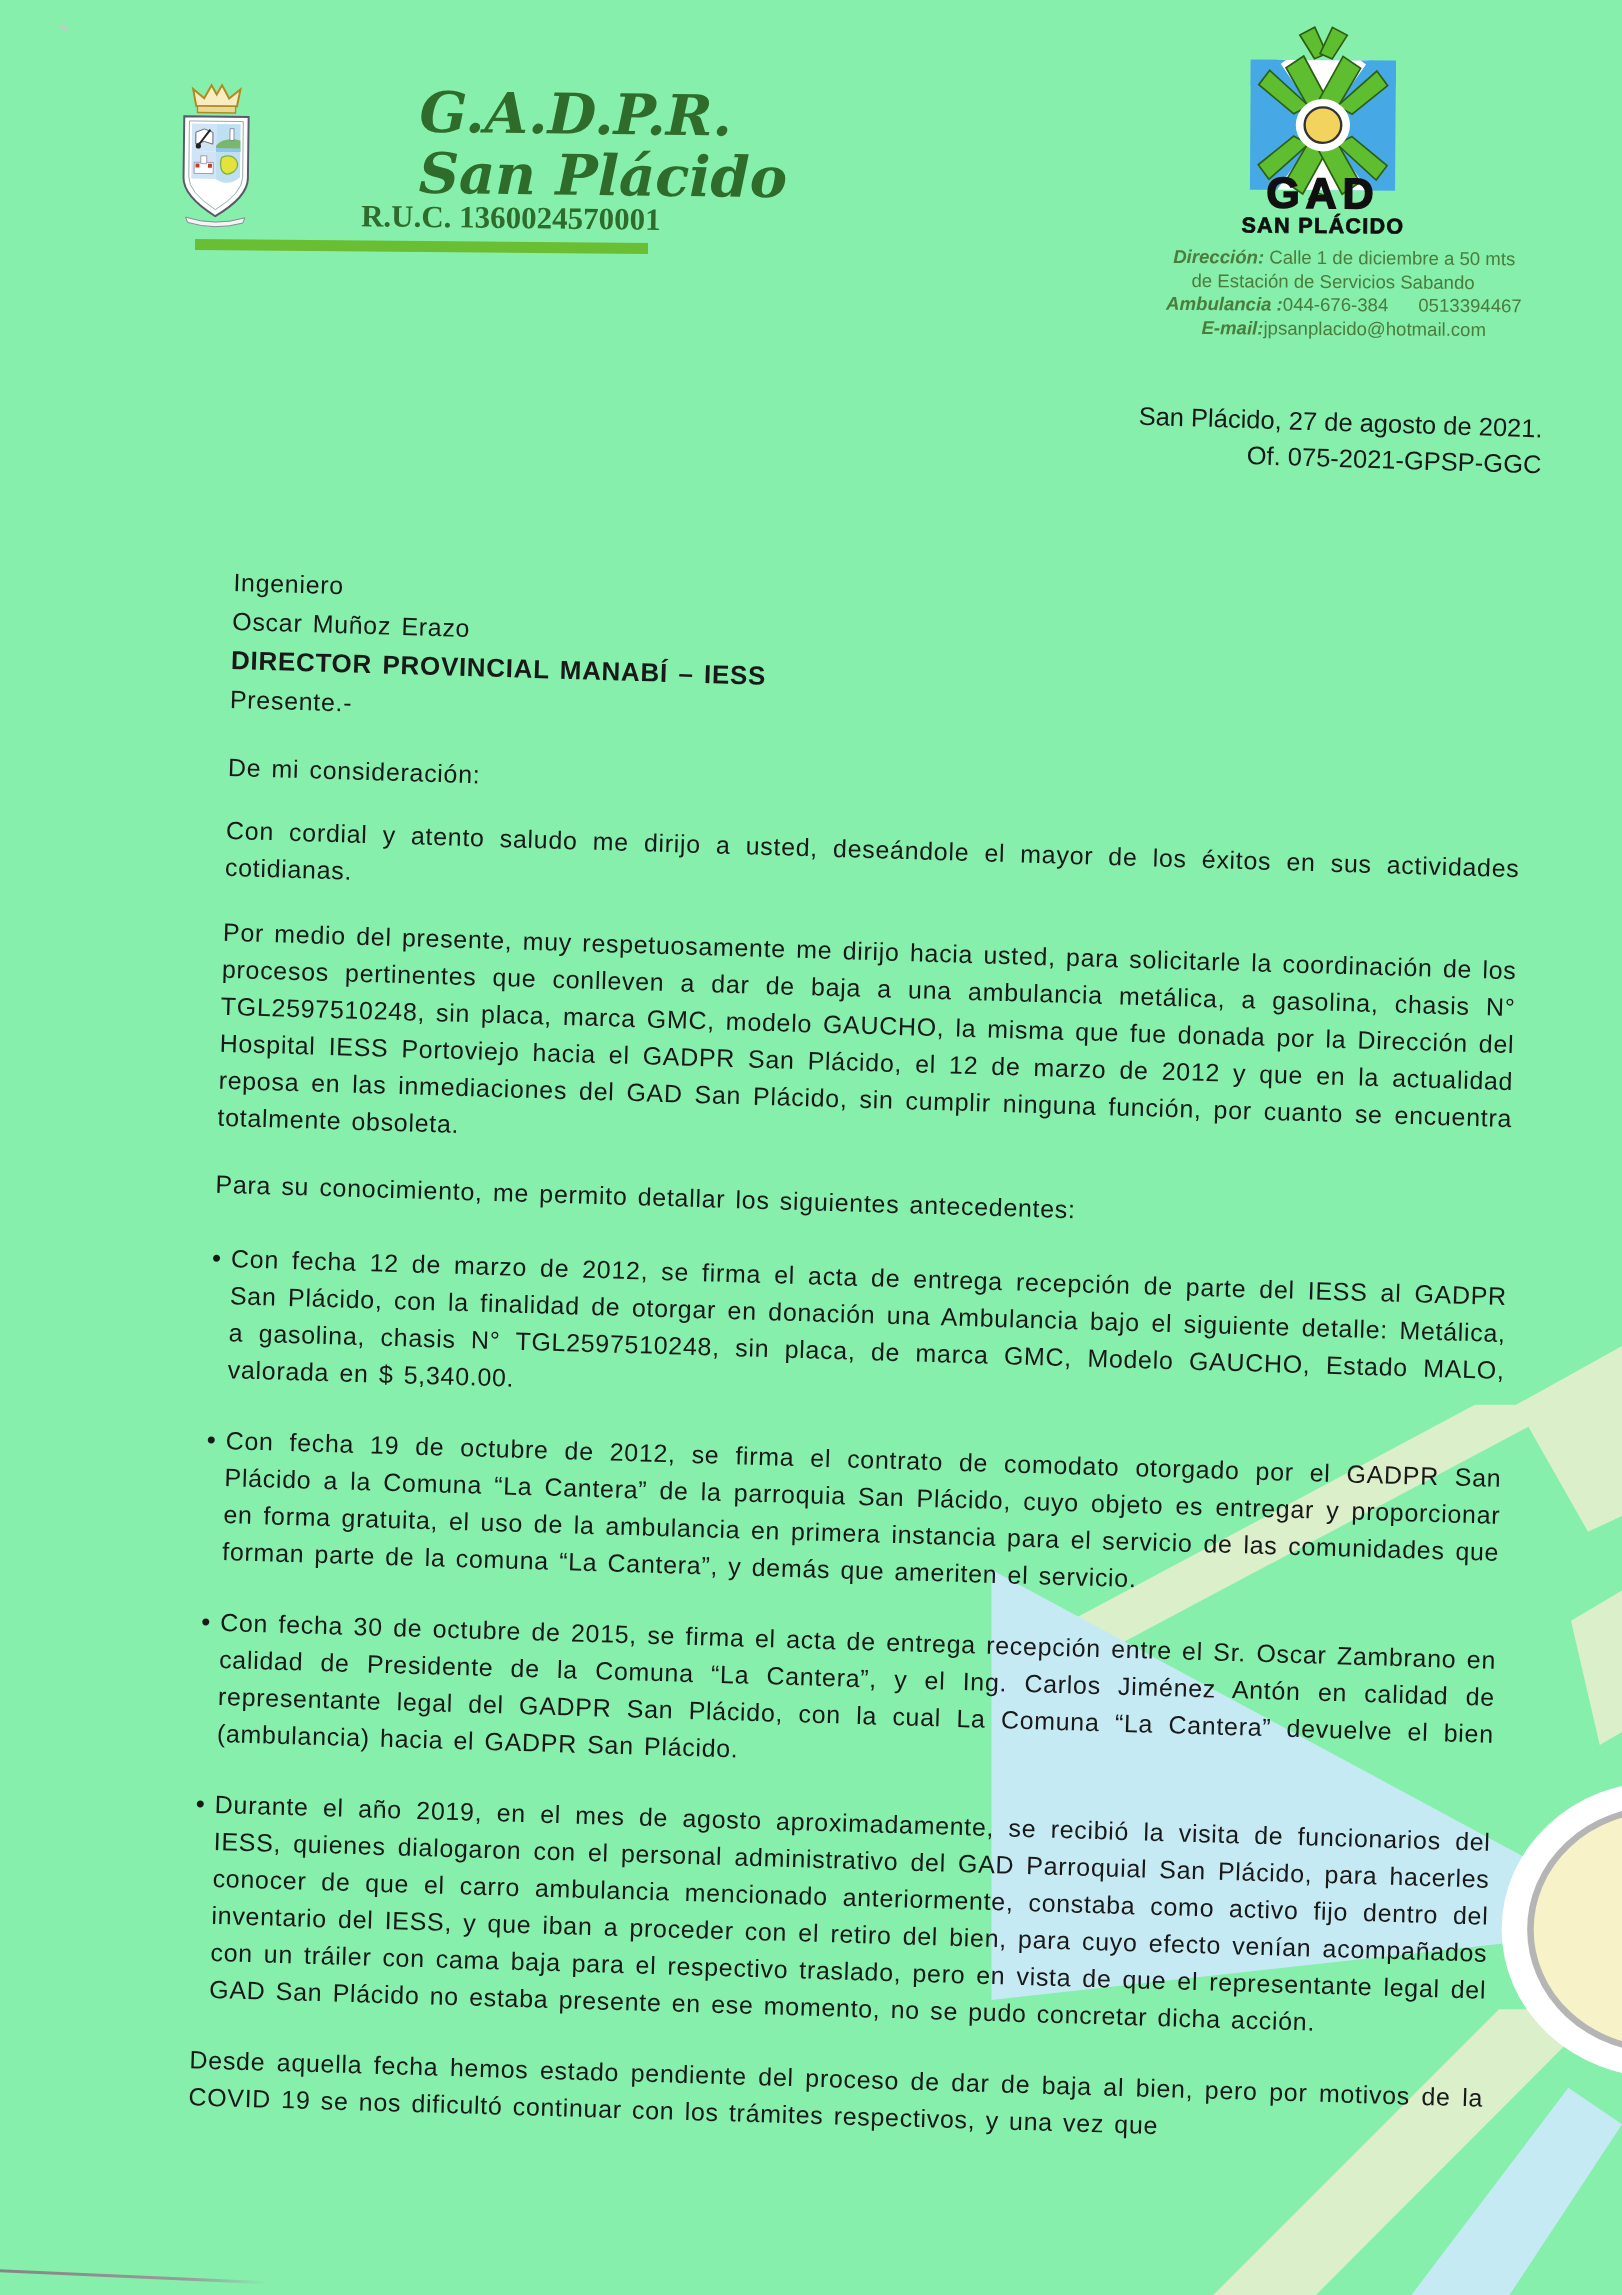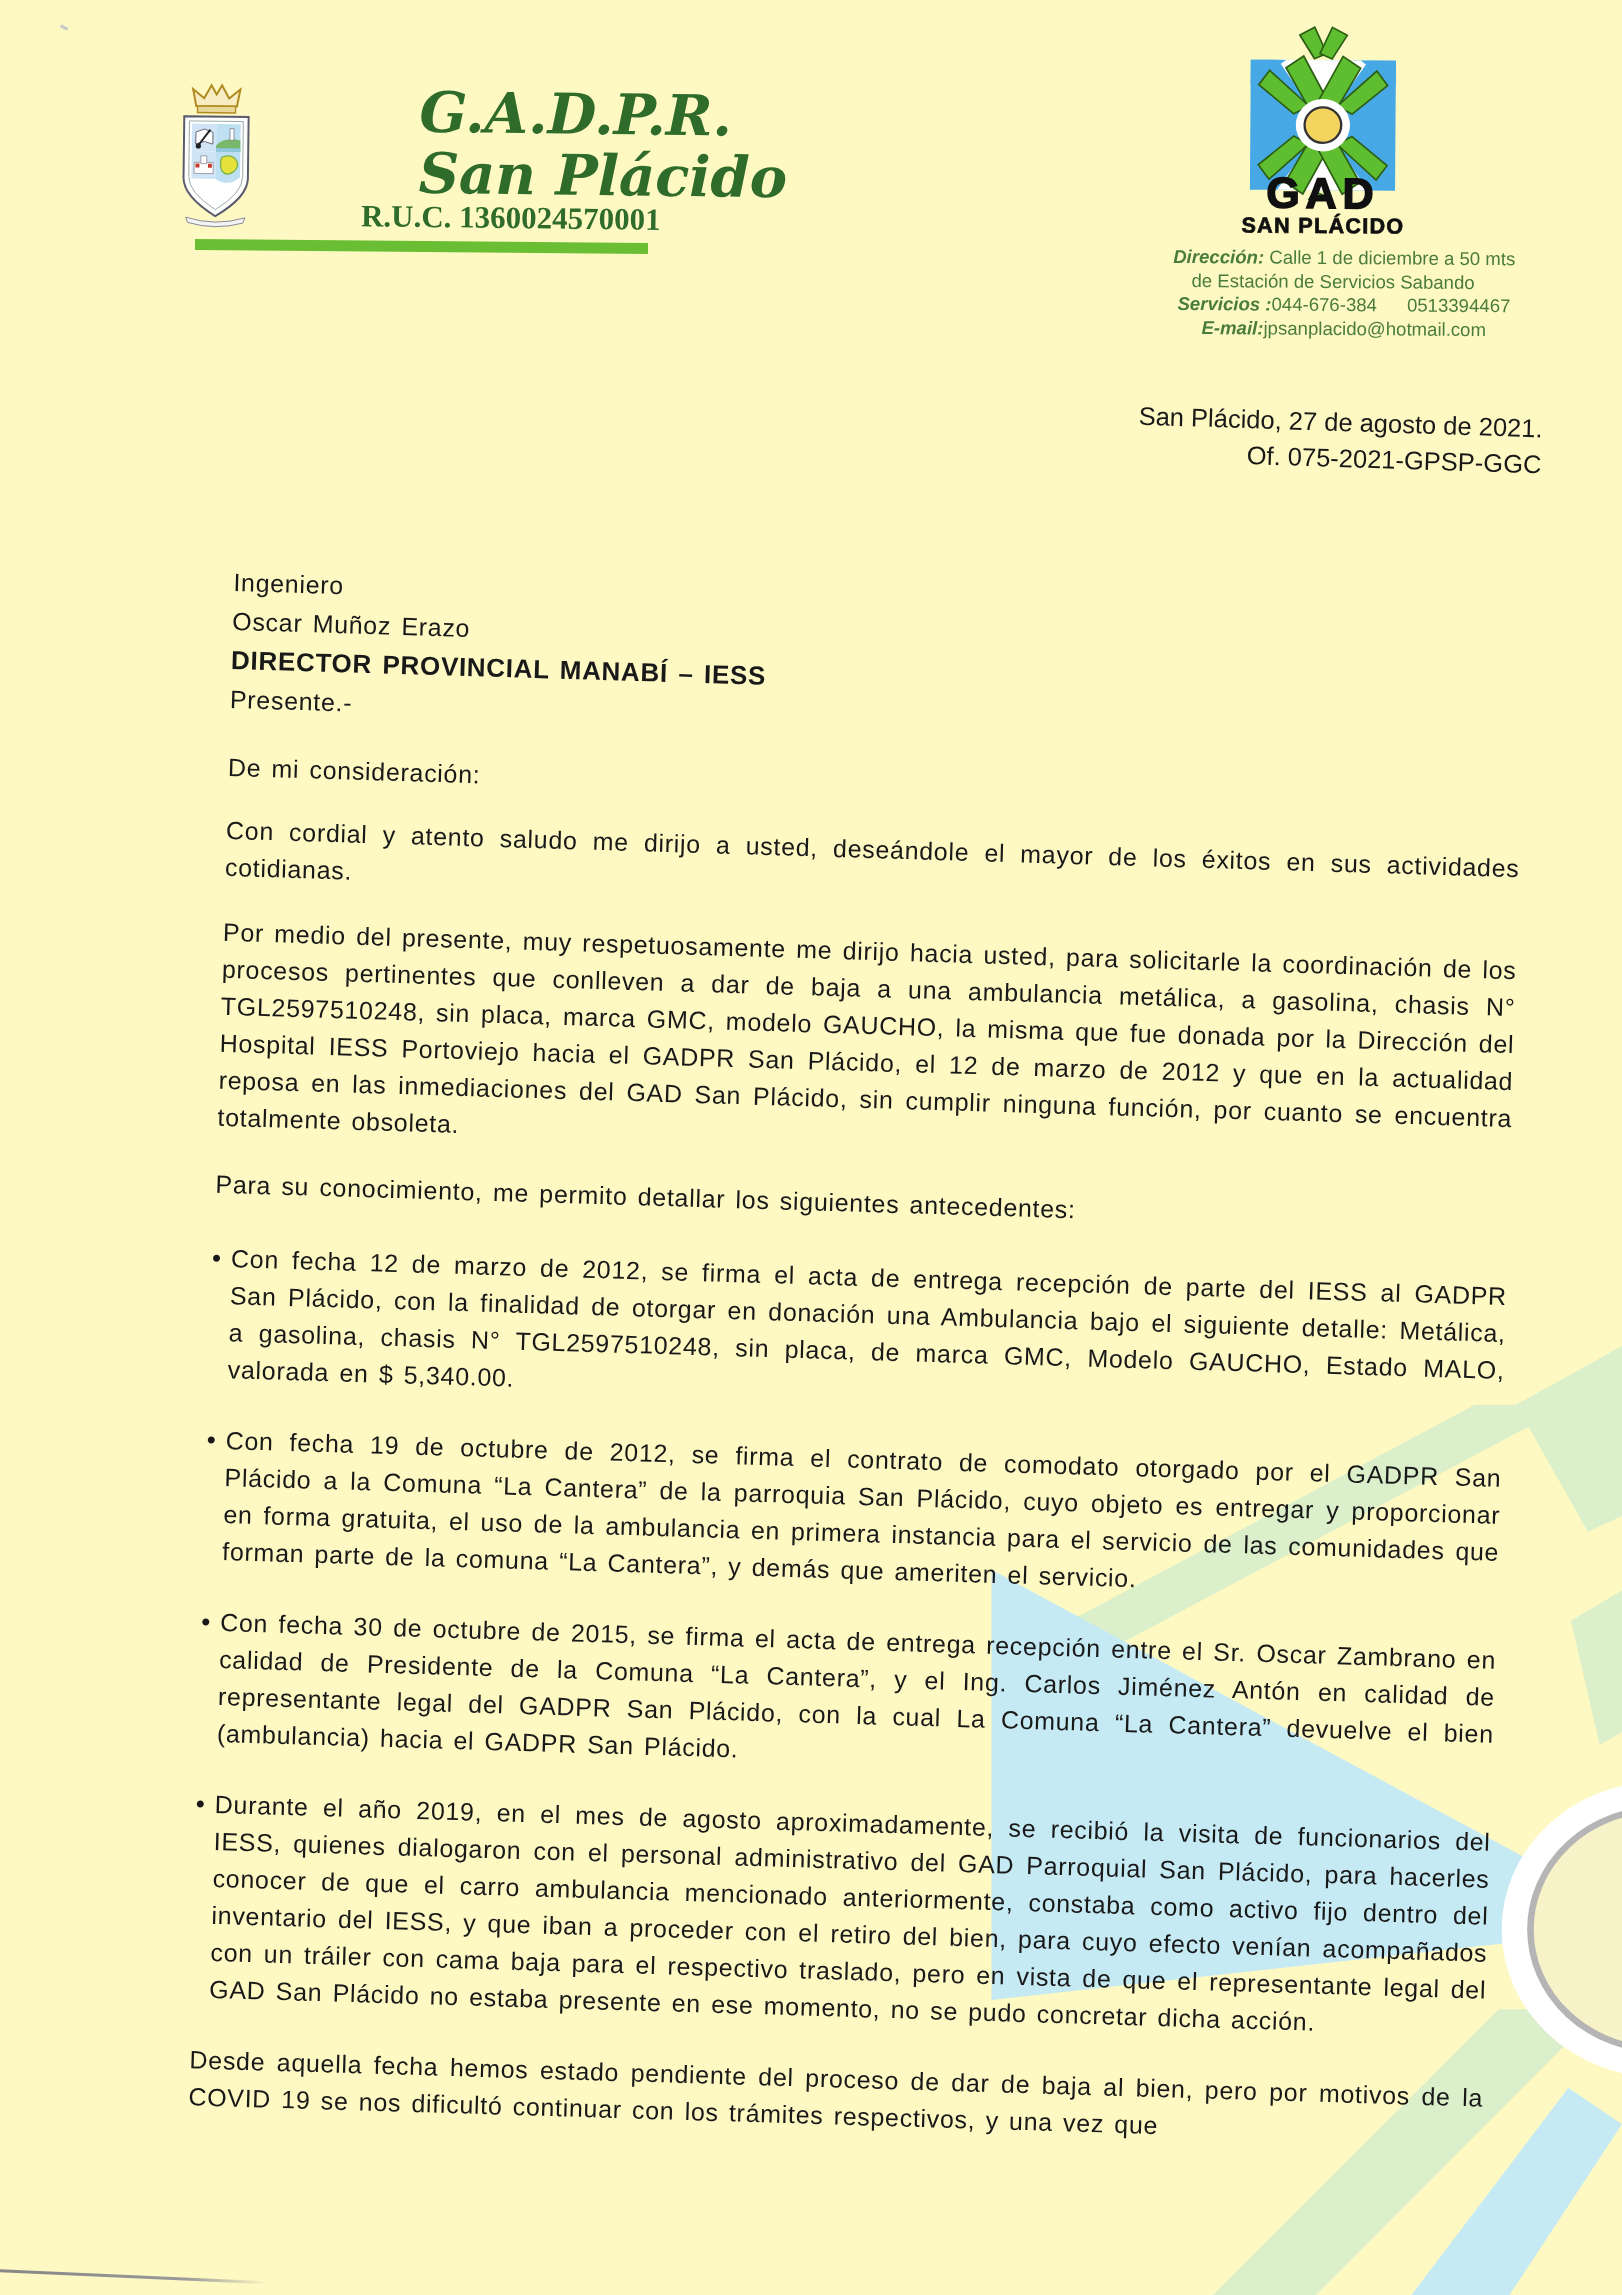--- a/index.html
+++ b/index.html
@@ -1,16 +1,16 @@
 <!DOCTYPE html>
 <html style="font-size:10.5px"><head>
 <meta charset="utf-8">
 <style>
   html,body{margin:0;padding:0;background:#e8e8e8;}
-  .page{position:relative;width:1622px;height:2295px;background:#fef9c3;overflow:hidden;
+  .page{position:relative;width:1622px;height:2295px;background:#86efac;overflow:hidden;
         font-family:"Liberation Sans",sans-serif;color:#191919;}
   .layer{position:absolute;inset:0;}
   .content{position:absolute;inset:0;z-index:2;}
   svg{display:block;}
 
   
   .crest{position:absolute;left:172px;top:80px;width:88px;height:148px;transform:rotate(.7deg);}
   .org-script{position:absolute;left:419px;top:84px;transform:rotate(.7deg);
       font-family:"DejaVu Serif",serif;font-style:italic;font-weight:bold;
       color:#2f6b2a;font-size:56px;line-height:61px;white-space:nowrap;}
@@ -150,21 +150,21 @@
     </svg>
     <div class="gad-word">GAD</div>
     <div class="gad-sub">SAN PLÁCIDO</div>
 
     <div class="contact">
       <div>
         <span class="lbl">Dirección:</span><span class="sp"></span><span>Calle 1 de diciembre a 50 mts</span>
       </div>
       <div>de Estación de Servicios Sabando</div>
       <div>
-        <span class="lbl">Servicios :</span><span>044-676-384</span><span class="gap"></span><span>0513394467</span>
+        <span class="lbl">Ambulancia :</span><span>044-676-384</span><span class="gap"></span><span>0513394467</span>
       </div>
       <div>
         <span class="lbl">E-mail:</span><span>jpsanplacido@hotmail.com</span>
       </div>
     </div>
 
     <div class="dateblock">
       <div>San Plácido, 27 de agosto de 2021.</div>
       <div>Of. 075-2021-GPSP-GGC</div>
     </div>

